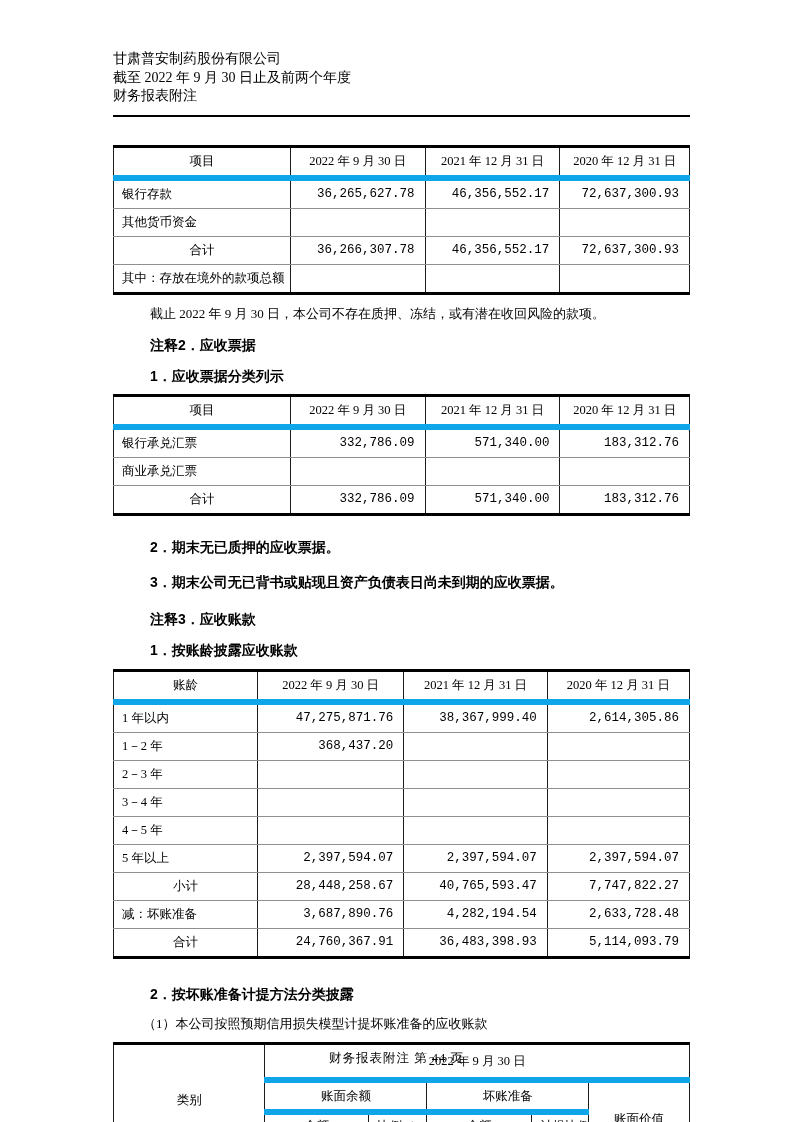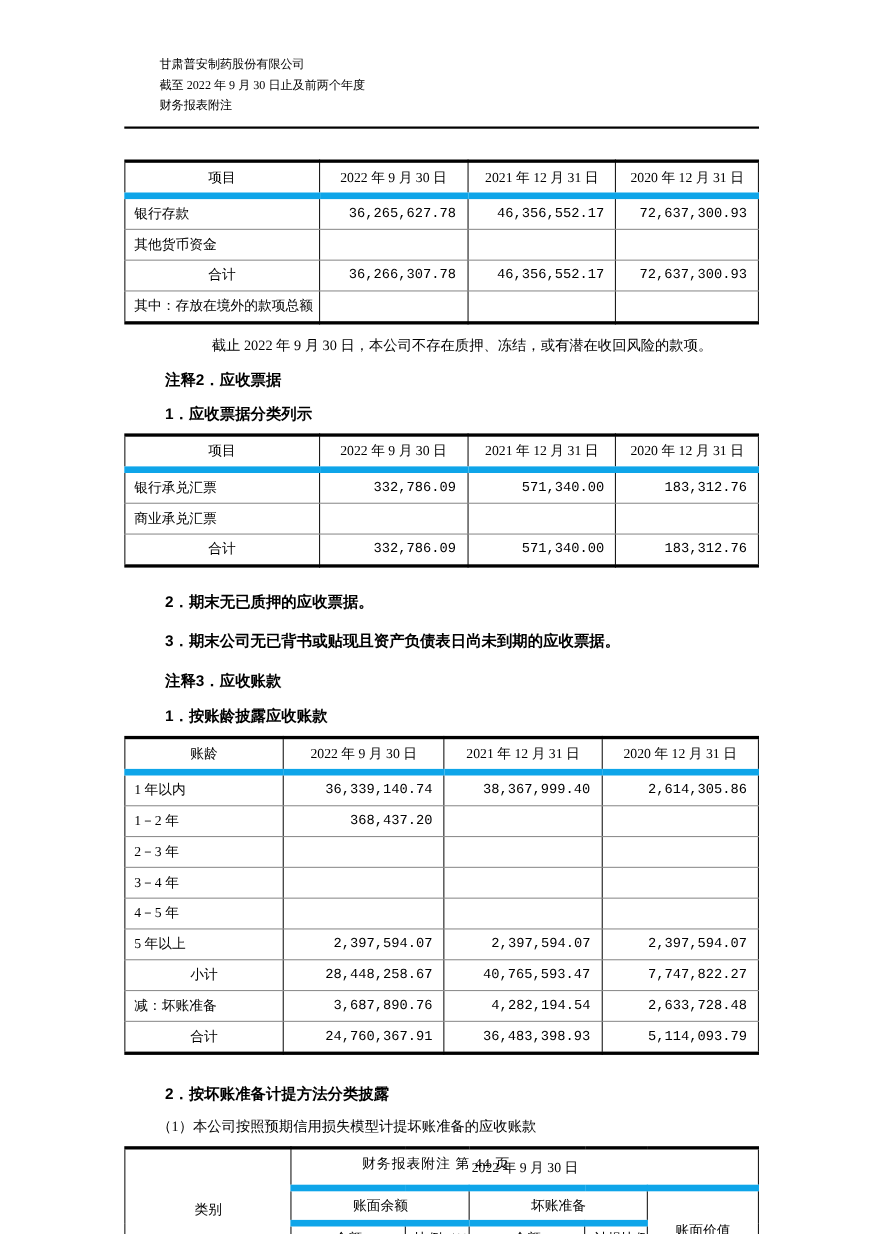--- a/index.html
+++ b/index.html
@@ -4,25 +4,25 @@
 <style>
   html,body { margin:0; padding:0; background:#ffffff; }
   .page {
     position:relative; width:793px; height:1122px; margin:0 auto;
     background:#fff; overflow:hidden; color:#000;
     font-family:"Liberation Serif","DejaVu Serif",serif;
   }
   .content { padding:50px 103px 0 113px; }
 
   
-  .hdr-line { font-size:11px; line-height:18.5px; white-space:nowrap;margin-left:32px; }
+  .hdr-line { font-size:14px; line-height:18.5px; white-space:nowrap; }
   .hdr-rule { border:0; border-bottom:2px solid #000; margin:9px 0 0 0; }
 
   
-  .body-p { font-size:13px; line-height:18px; margin:10px 0 0 37px;text-align:center; }
+  .body-p { font-size:13px; line-height:18px; margin:10px 0 0 37px; }
   .hd { font-size:14px; font-weight:bold; line-height:18px; margin:13px 0 0 37px;
         font-family:"Liberation Sans","DejaVu Sans",sans-serif; }
   .hd.note-title   { margin-top:13px; }
   .hd.mt-lg  { margin-top:22px; }
   .hd.mt-md  { margin-top:17px; }
   .hd.mt-note3 { margin-top:19px; }
   .hd.mt-xl  { margin-top:26px; }
   .para-ecl { font-size:13px; line-height:18px; margin:12px 0 0 30px; }
 
   
@@ -166,21 +166,21 @@
         </colgroup>
       <tbody>
           <tr>
         <th>账龄</th>
         <th>2022 年 9 月 30 日</th>
         <th>2021 年 12 月 31 日</th>
         <th>2020 年 12 月 31 日</th>
       </tr>
       <tr>
         <td class="lbl">1 年以内</td>
-        <td class="num">36,339,140.74</td>
+        <td class="num">47,275,871.76</td>
         <td class="num">38,367,999.40</td>
         <td class="num">2,614,305.86</td>
       </tr>
       <tr>
         <td class="lbl">1－2 年</td>
         <td class="num">368,437.20</td>
         <td class="num"></td>
         <td class="num"></td>
       </tr>
       <tr>

